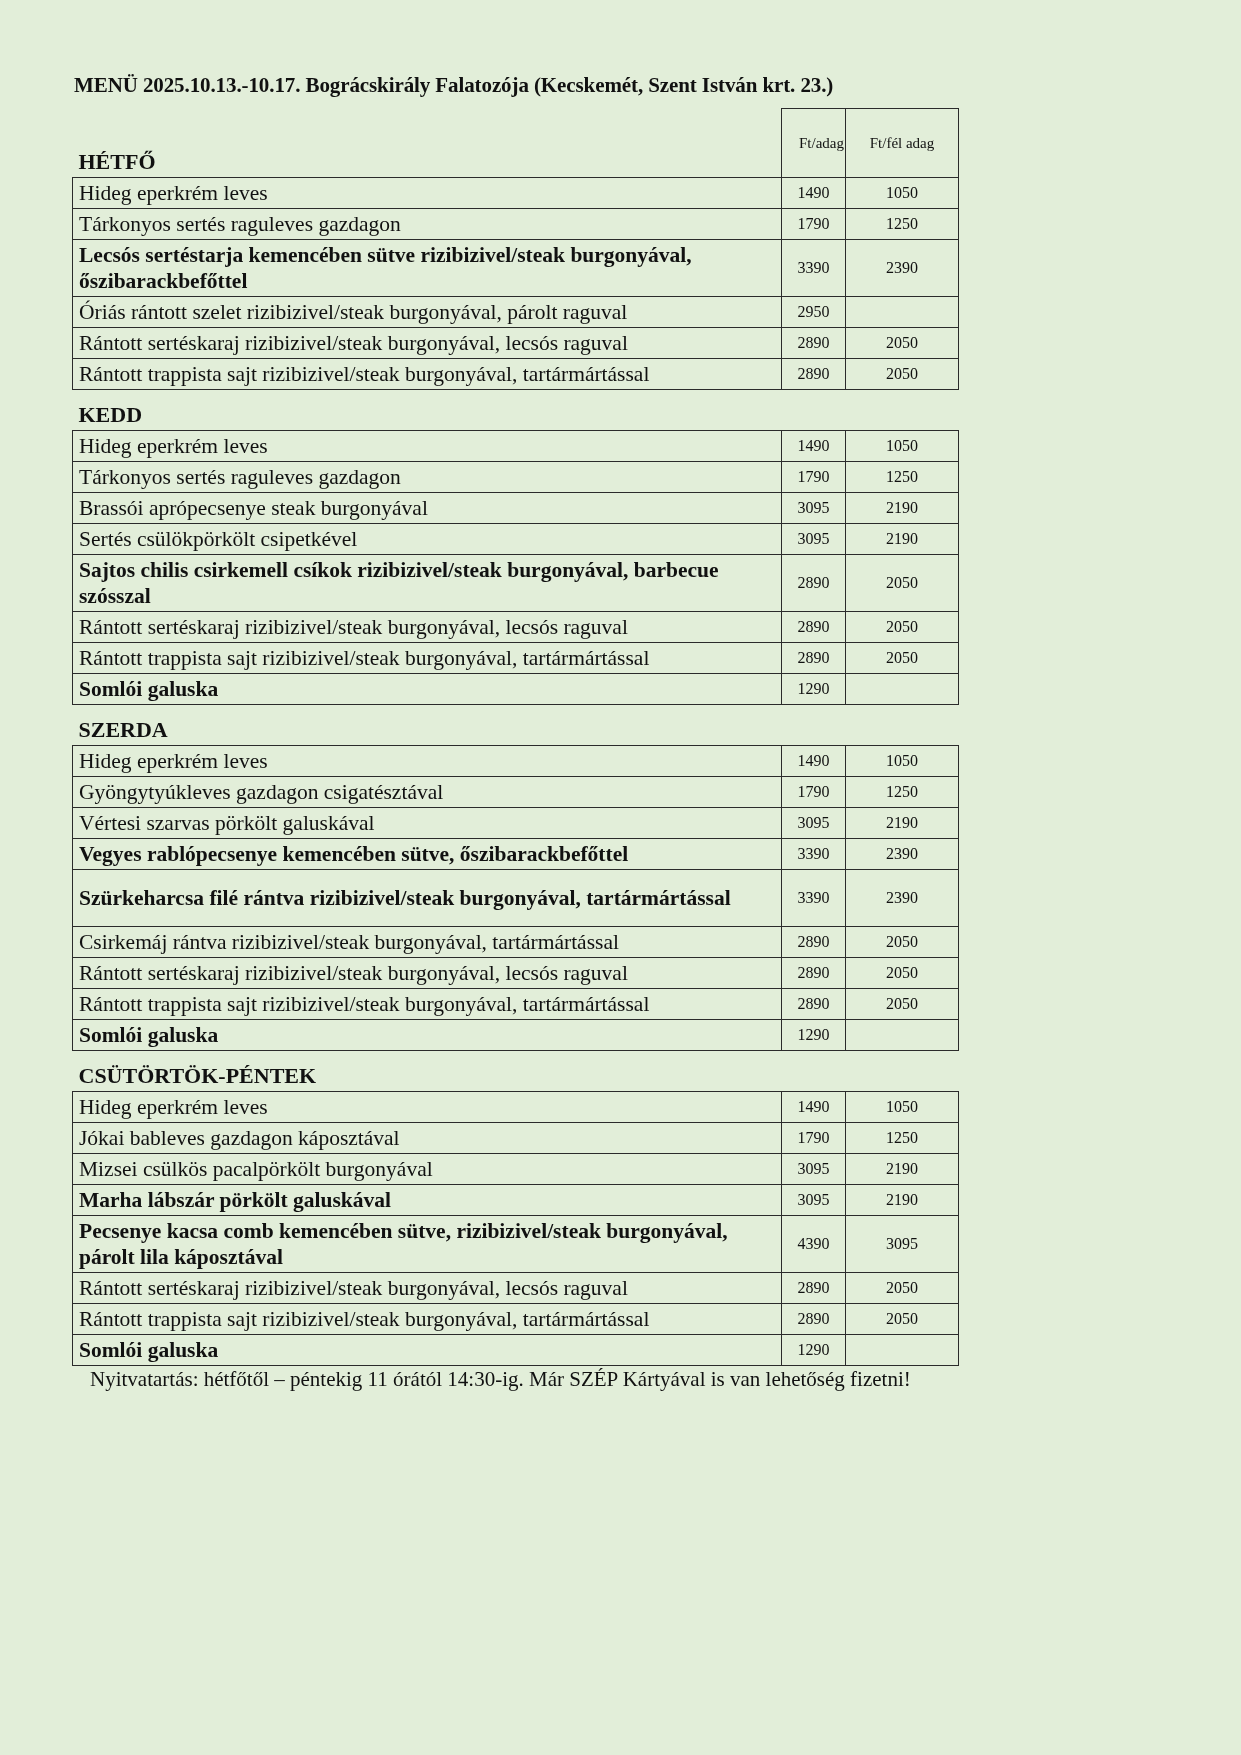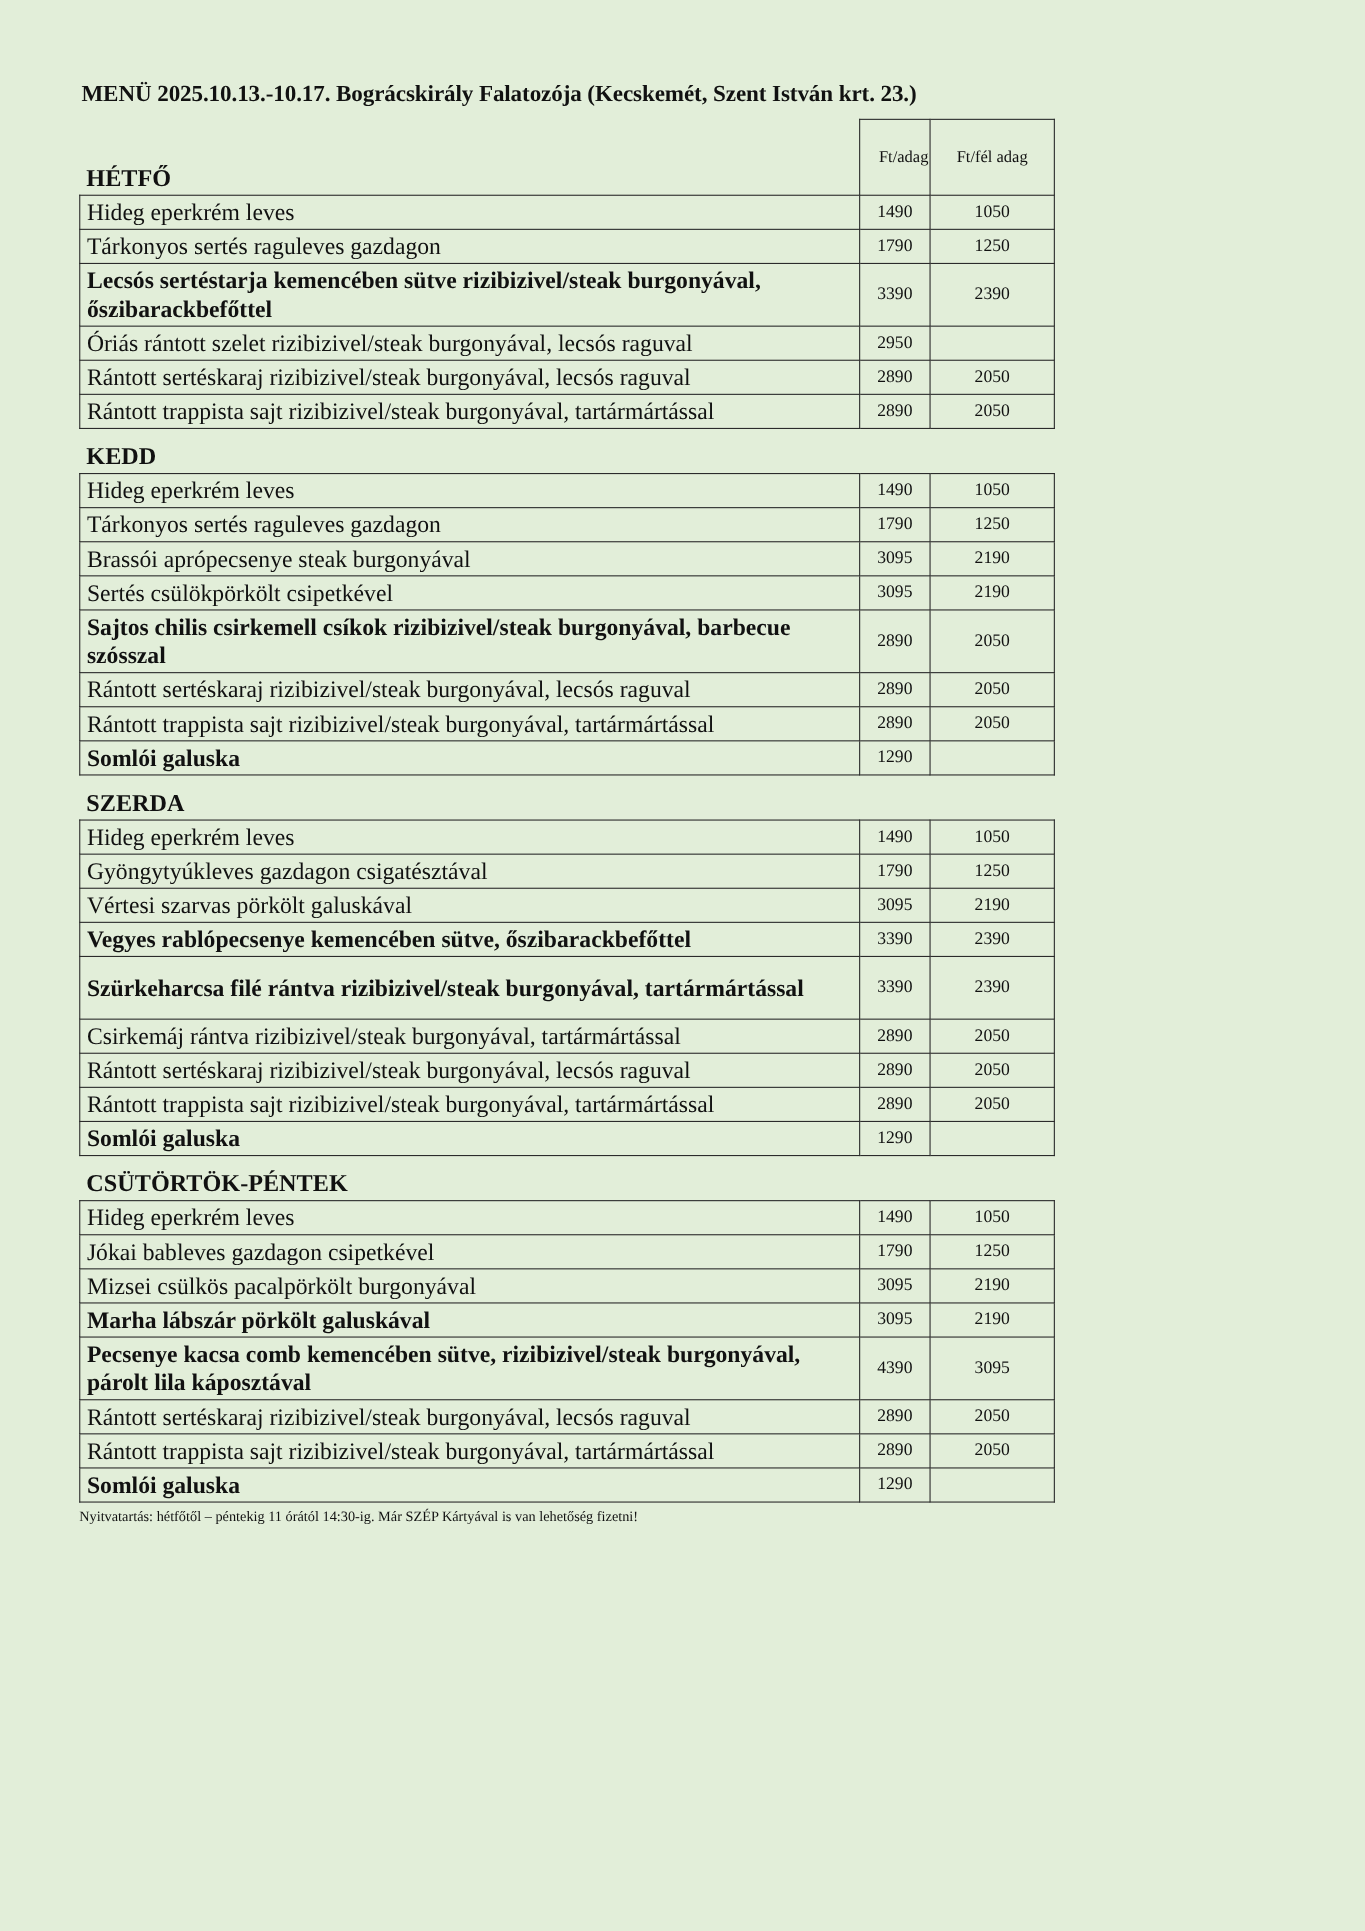--- a/index.html
+++ b/index.html
@@ -10,21 +10,21 @@
   col.c1 { width:709px; } col.c2 { width:64px; } col.c3 { width:113px; }
   td { border:1px solid #2b2b2b; padding:0 6px; font-size:21.5px; line-height:26px; vertical-align:middle; }
   td.p { text-align:center; font-size:16px; padding:0; }
   td.ph { text-align:center; font-size:15px; padding:17px; height:34px; }
   tr.single td { height:30px; }
   tr.double td { height:56px; }
   td.name { white-space:normal; }
   .b { font-weight:bold; }
   tr.sec td.secname { border:none; font-weight:bold; font-size:22px; height:34px; padding-top:4px; vertical-align:bottom; padding-bottom:2px;}
   tr.sec td.blank { border:none; }
-  .footer { font-size:13px; line-height:26px; margin-top:0px; white-space:nowrap; }
+  .footer { font-size:21px; line-height:26px; margin-top:0px; white-space:nowrap;margin-left:18px; }
 </style>
 </head>
 <body>
 
 <div class="page">
   <div class="title">MENÜ 2025.10.13.-10.17. Bográcskirály Falatozója (Kecskemét, Szent István krt. 23.)</div>
   <table>
     <colgroup>
         <col class="c1">
         <col class="c2">
@@ -45,21 +45,21 @@
           <td class="name">Tárkonyos sertés raguleves gazdagon</td>
           <td class="p">1790</td>
           <td class="p">1250</td>
         </tr>
         <tr class="double">
           <td class="name b">Lecsós sertéstarja kemencében sütve rizibizivel/steak burgonyával, őszibarackbefőttel</td>
           <td class="p">3390</td>
           <td class="p">2390</td>
         </tr>
         <tr class="single">
-          <td class="name">Óriás rántott szelet rizibizivel/steak burgonyával, lecsós raguval</td>
+          <td class="name">Óriás rántott szelet rizibizivel/steak burgonyával, párolt raguval</td>
           <td class="p">2950</td>
           <td class="p"></td>
         </tr>
         <tr class="single">
           <td class="name">Rántott sertéskaraj rizibizivel/steak burgonyával, lecsós raguval</td>
           <td class="p">2890</td>
           <td class="p">2050</td>
         </tr>
         <tr class="single">
           <td class="name">Rántott trappista sajt rizibizivel/steak burgonyával, tartármártással</td>
@@ -165,21 +165,21 @@
           <td class="secname">CSÜTÖRTÖK-PÉNTEK</td>
           <td class="blank"></td>
           <td class="blank"></td>
         </tr>
         <tr class="single">
           <td class="name">Hideg eperkrém leves</td>
           <td class="p">1490</td>
           <td class="p">1050</td>
         </tr>
         <tr class="single">
-          <td class="name">Jókai bableves gazdagon csipetkével</td>
+          <td class="name">Jókai bableves gazdagon káposztával</td>
           <td class="p">1790</td>
           <td class="p">1250</td>
         </tr>
         <tr class="single">
           <td class="name">Mizsei csülkös pacalpörkölt burgonyával</td>
           <td class="p">3095</td>
           <td class="p">2190</td>
         </tr>
         <tr class="single">
           <td class="name b">Marha lábszár pörkölt galuskával</td>

